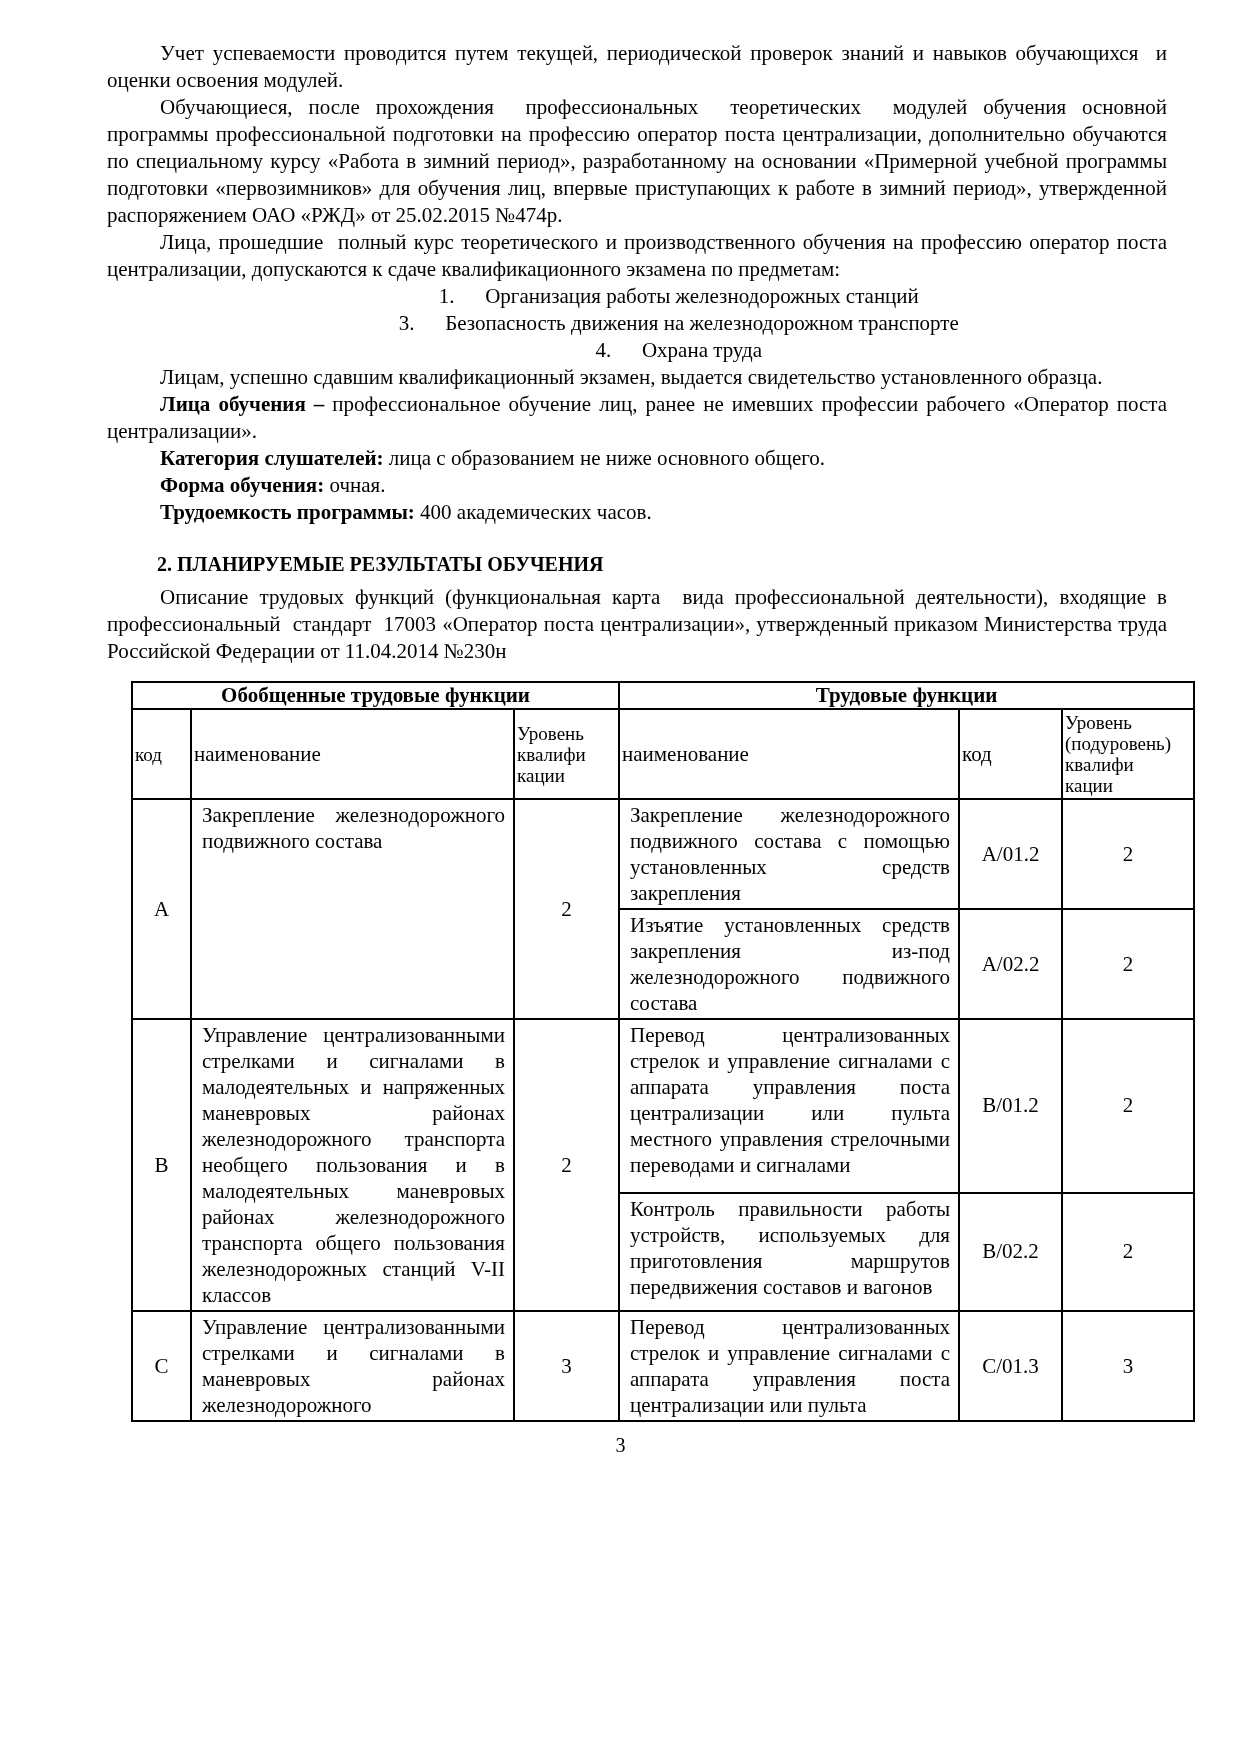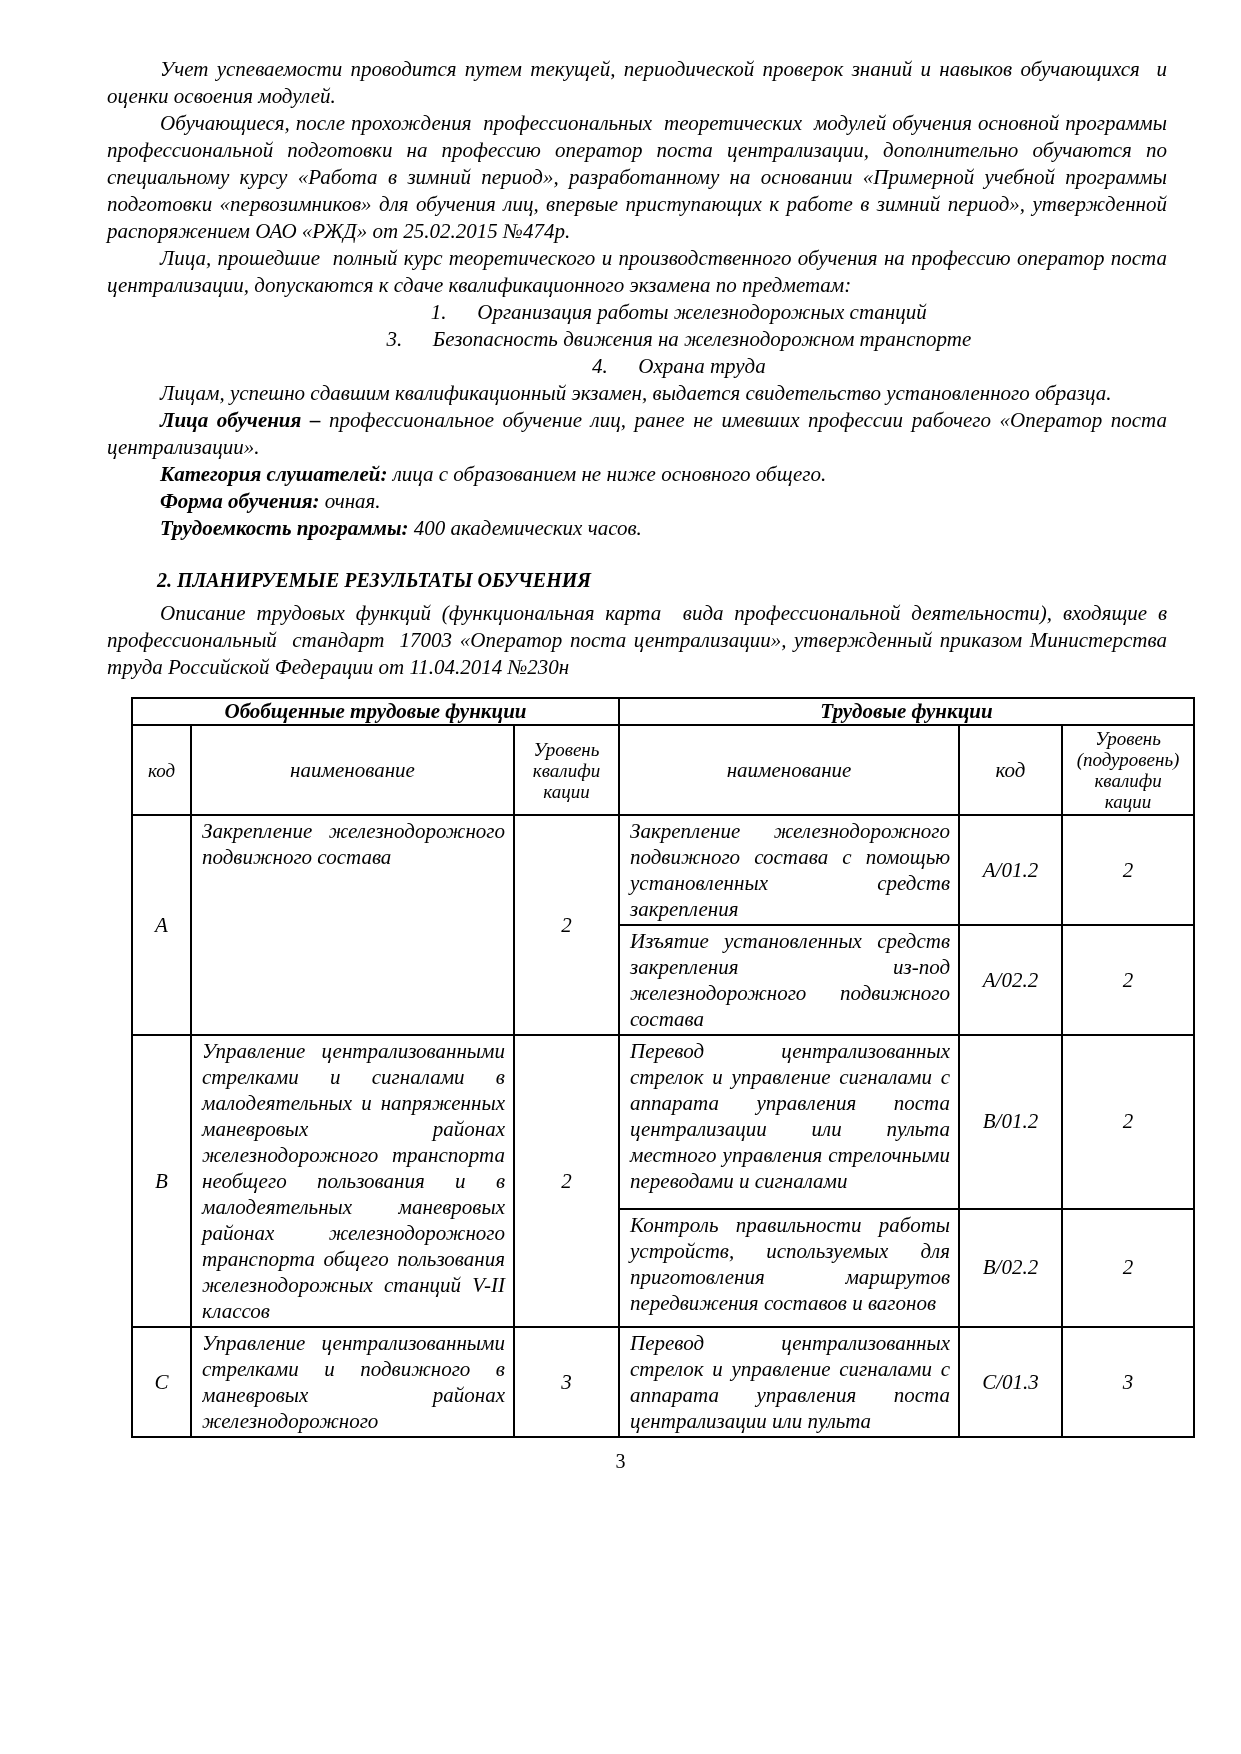--- a/index.html
+++ b/index.html
@@ -1,39 +1,39 @@
 <!DOCTYPE html>
 <html lang="ru"><head>
 <meta charset="utf-8">
 <style>
   html,body{margin:0;padding:0;}
   body{
     width:1241px;height:1754px;background:#ffffff;color:#000;
     font-family:"Liberation Serif", serif;overflow:hidden;position:relative;
   }
-  .page{box-sizing:border-box;width:1241px;padding:56px 74px 0 107px;font-style:italic;}
+  .page{box-sizing:border-box;width:1241px;padding:40px 74px 0 107px;}
   p.body{
     font-size:21px;line-height:27px;text-align:justify;text-indent:53px;
     margin:0;white-space:pre-wrap;
   }
   .list{margin:0;text-align:center;}
   .li{font-size:21px;line-height:27px;padding-left:53px;}
   .li .num{display:inline-block;width:77px;}
   h2.section{
     font-size:20px;line-height:32px;font-weight:bold;margin:22px 0 4px 0;
     text-indent:50px;
   }
   table.func{
     border-collapse:collapse;table-layout:fixed;width:1062px;
     margin:16px 0 0 24px;
   }
   table.func td,table.func th{border:2px solid #000;box-sizing:border-box;}
   th.group{font-size:21px;font-weight:bold;text-align:center;padding:1px 2px;line-height:23px;}
   th.sub{
-    font-size:19px;font-weight:normal;line-height:21px;text-align:center;
+    font-size:19px;font-weight:normal;line-height:21px;text-align:left;
     vertical-align:middle;white-space:pre-line;padding:2px;
   }
   td.code-col{font-size:21px;text-align:center;vertical-align:middle;}
   td.name-col{
     font-size:21px;line-height:26px;text-align:justify;vertical-align:top;
     padding:2px 8px 2px 10px;
   }
   td.fn-code{font-size:21px;text-align:center;vertical-align:middle;}
   .clip{max-height:126px;overflow:hidden;}
   .page-num{width:1241px;text-align:center;font-size:20px;margin-top:12px;}
@@ -122,21 +122,21 @@
     </tr>
     <tr>
       <td class="name-col">Контроль правильности работы устройств, используемых для приготовления маршрутов передвижения составов и вагонов</td>
       <td class="fn-code">B/02.2</td>
       <td class="fn-code">2</td>
     </tr>
 
     <tr>
       <td class="code-col">C</td>
       <td class="name-col">
-            <div class="clip">Управление централизованными стрелками и подвижного в маневровых районах железнодорожного</div>
+            <div class="clip">Управление централизованными стрелками и сигналами в маневровых районах железнодорожного</div>
           </td>
       <td class="code-col">3</td>
       <td class="name-col">
             <div class="clip">Перевод централизованных стрелок и управление сигналами с аппарата управления поста централизации или пульта</div>
           </td>
       <td class="fn-code">C/01.3</td>
       <td class="fn-code">3</td>
     </tr>
   </tbody>
     </table>

